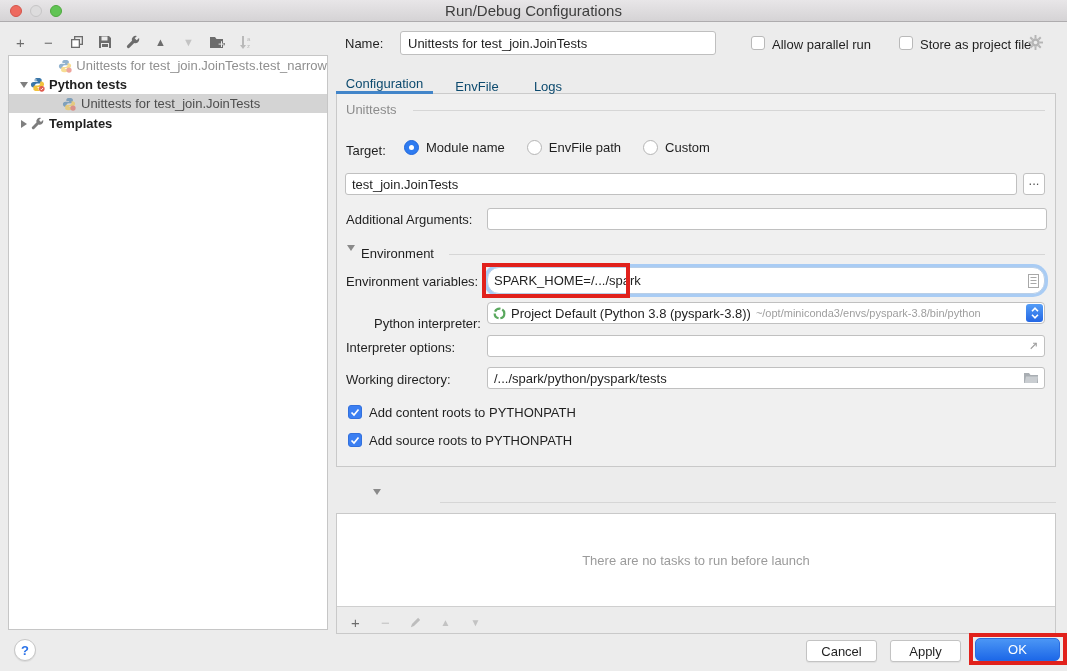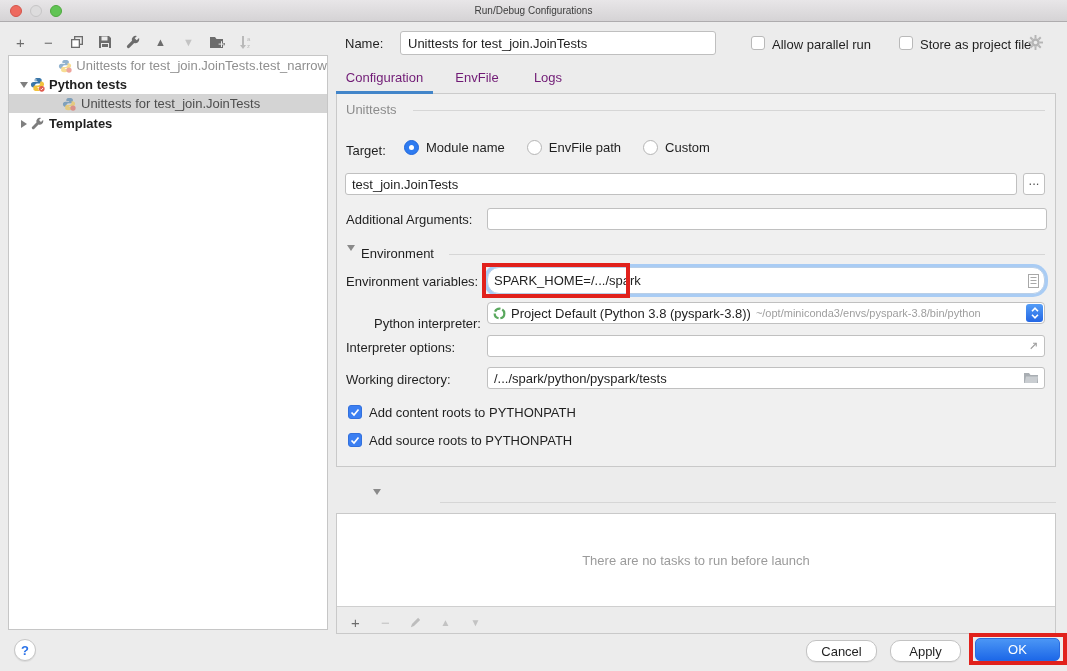--- a/index.html
+++ b/index.html
@@ -7,21 +7,21 @@
   body {
     width:1067px; height:671px; position:relative; overflow:hidden;
     background:#ececec; font-family:"Liberation Sans", sans-serif;
     font-size:13px; color:#1f1f1f;
   }
   
   .titlebar {
     position:absolute; left:0; top:0; width:1067px; height:22px;
     background:linear-gradient(#e8e6e8,#d5d3d5);
     border-bottom:1px solid #aeacae;
-    text-align:center; line-height:22px; font-size:10px; color:#3d3d3d;
+    text-align:center; line-height:22px; font-size:15px; color:#3d3d3d;
   }
   .tl { position:absolute; top:5px; width:12px; height:12px; border-radius:50%; }
   .tl-close { left:10px;  background:#ee6a5f; border:1px solid #d4544a; }
   .tl-min   { left:30px;  background:#dddcdd; border:1px solid #c6c5c6; }
   .tl-zoom  { left:50px;  background:#61c454; border:1px solid #4fa93f; }
   
   .left-toolbar { position:absolute; left:12px; top:31px; height:22px; display:flex; align-items:center; gap:11px; }
   .tbi { width:17px; height:17px; display:flex; align-items:center; justify-content:center;
          color:#6c6c6c; font-size:15px; line-height:17px; }
   .tbi.dis { color:#c3c3c3; }
@@ -50,21 +50,21 @@
   .cb { width:14px; height:14px; border:1px solid #b9b9b9; border-radius:3px; background:#fff; }
   .cb.checked { background:#3b7ff2; border-color:#3270dd; display:flex; align-items:center; justify-content:center; }
   .hdr-cb1 { position:absolute; left:751px; top:36px; }
   .hdr-cb1-lbl { position:absolute; left:772px; top:37px; }
   .hdr-cb2 { position:absolute; left:899px; top:36px; }
   .hdr-cb2-lbl { position:absolute; left:920px; top:37px; }
   .hdr-gear { position:absolute; left:1028px; top:35px; }
   
   .tabs { position:absolute; left:336px; top:62px; width:720px; height:32px;
           border-bottom:1px solid #cbcbcb; display:flex; align-items:center; }
-  .tab { height:32px; display:flex; align-items:center; justify-content:center; color:#701a75; }
+  .tab { height:32px; display:flex; align-items:flex-end; justify-content:center; color:#0c4a6e; }
   .tab-1 { width:97px; }
   .tab-1.active { border-bottom:3px solid #4285c9; padding-top:3px; }
   .tab-2 { width:62px; margin-left:13px; }
   .tab-3 { width:48px; margin-left:16px; }
   
   .panel { position:absolute; left:336px; top:94px; width:720px; height:373px;
            background:#f0f0f0; border:1px solid #c9c9c9; border-top:none; }
   .grp-lbl { color:#8c8c8c; }
   .rule { position:absolute; height:1px; background:#d6d6d6; }
   .row-lbl { position:absolute; left:9px; }
@@ -95,21 +95,21 @@
   .bl-panel { position:absolute; left:336px; top:513px; width:720px; height:121px;
      border:1px solid #c9c9c9; background:#ececec; }
   .bl-empty { position:absolute; left:0; top:0; width:718px; height:93px; background:#fff;
      border-bottom:1px solid #cfcfcf; display:flex; align-items:center; justify-content:center;
      color:#9b9b9b; }
   .bl-toolbar { position:absolute; left:10px; top:96px; height:24px; display:flex; gap:13px; align-items:center; }
   
   .help-btn { position:absolute; left:14px; top:639px; width:22px; height:22px; border-radius:50%;
      background:#fff; border:1px solid #c6c6c6; color:#2a72e8; font-weight:bold;
      display:flex; align-items:center; justify-content:center; box-shadow:0 1px 1px rgba(0,0,0,.08); }
-  .btn { position:absolute; top:640px; width:71px; height:22px; border-radius:10px; background:#fff;
+  .btn { position:absolute; top:640px; width:71px; height:22px; border-radius:3px; background:#fff;
      border:1px solid #c3c3c3; display:flex; align-items:center; justify-content:center;
      box-shadow:0 1px 1px rgba(0,0,0,.06); }
   .btn-cancel { left:806px; }
   .btn-apply  { left:890px; }
   .btn-ok { position:absolute; left:975px; top:638px; width:85px; height:23px; border-radius:5px;
      background:linear-gradient(#4b96f5,#1d68e8); border:1px solid #2a6be0; color:#fff;
      display:flex; align-items:center; justify-content:center; }
   
   .annot { position:absolute; border:4px solid #e1211c; pointer-events:none; z-index:50; }
   .annot-env { left:482px; top:263px; width:148px; height:35px; }

